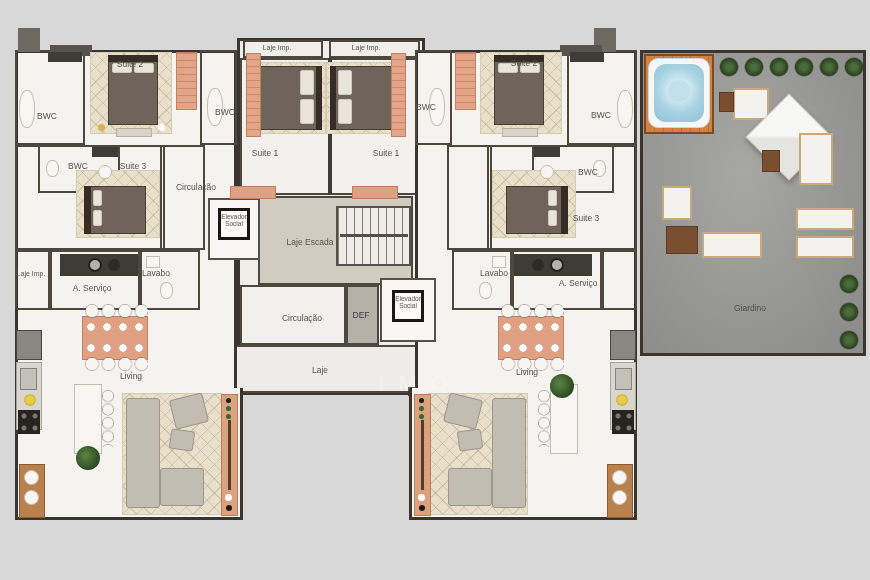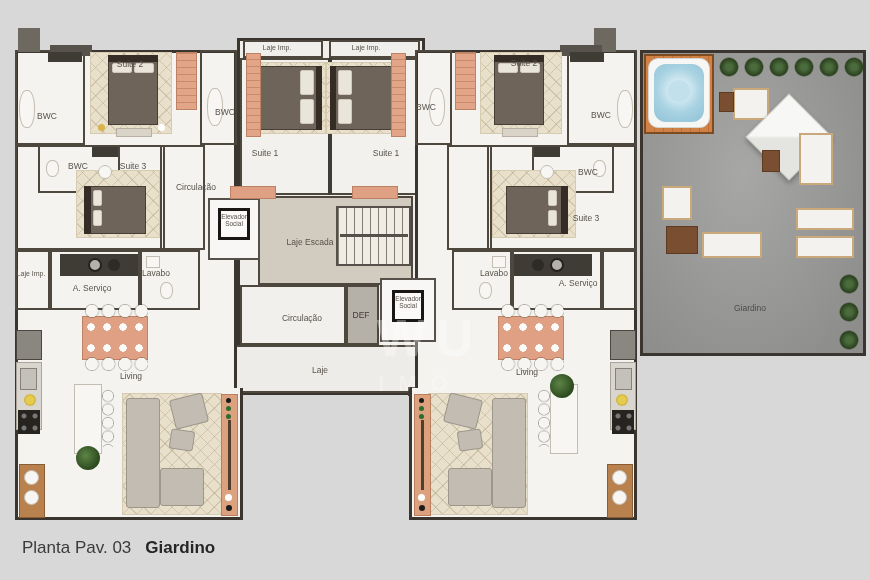--- a/index.html
+++ b/index.html
@@ -267,19 +267,15 @@
   <span class="abs rlabel" style="left:320px;top:370px">Laje</span>
   <span class="abs rlabel sm" style="left:31px;top:273px">Laje Imp.</span>
   <span class="abs rlabel" style="left:92px;top:288px">A. Serviço</span>
   <span class="abs rlabel" style="left:156px;top:273px">Lavabo</span>
   <span class="abs rlabel" style="left:131px;top:376px">Living</span>
   <span class="abs rlabel" style="left:494px;top:273px">Lavabo</span>
   <span class="abs rlabel" style="left:578px;top:283px">A. Serviço</span>
   <span class="abs rlabel" style="left:527px;top:372px">Living</span>
   <span class="abs rlabel" style="left:750px;top:308px;color:#4c4c4a">Giardino</span>
 
-  <span class="abs wm" style="left:430px;top:338px;font-size:52px">WU</span>
   <span class="abs wm" style="left:420px;top:384px;font-size:22px;letter-spacing:14px;color:rgba(255,255,255,.26)">IMÓ</span>
 
-  <div class="caption">
-    <span>Planta Pav. 03</span><span class="bold">Giardino</span>
-  </div>
 </div>
 
 </body></html>

